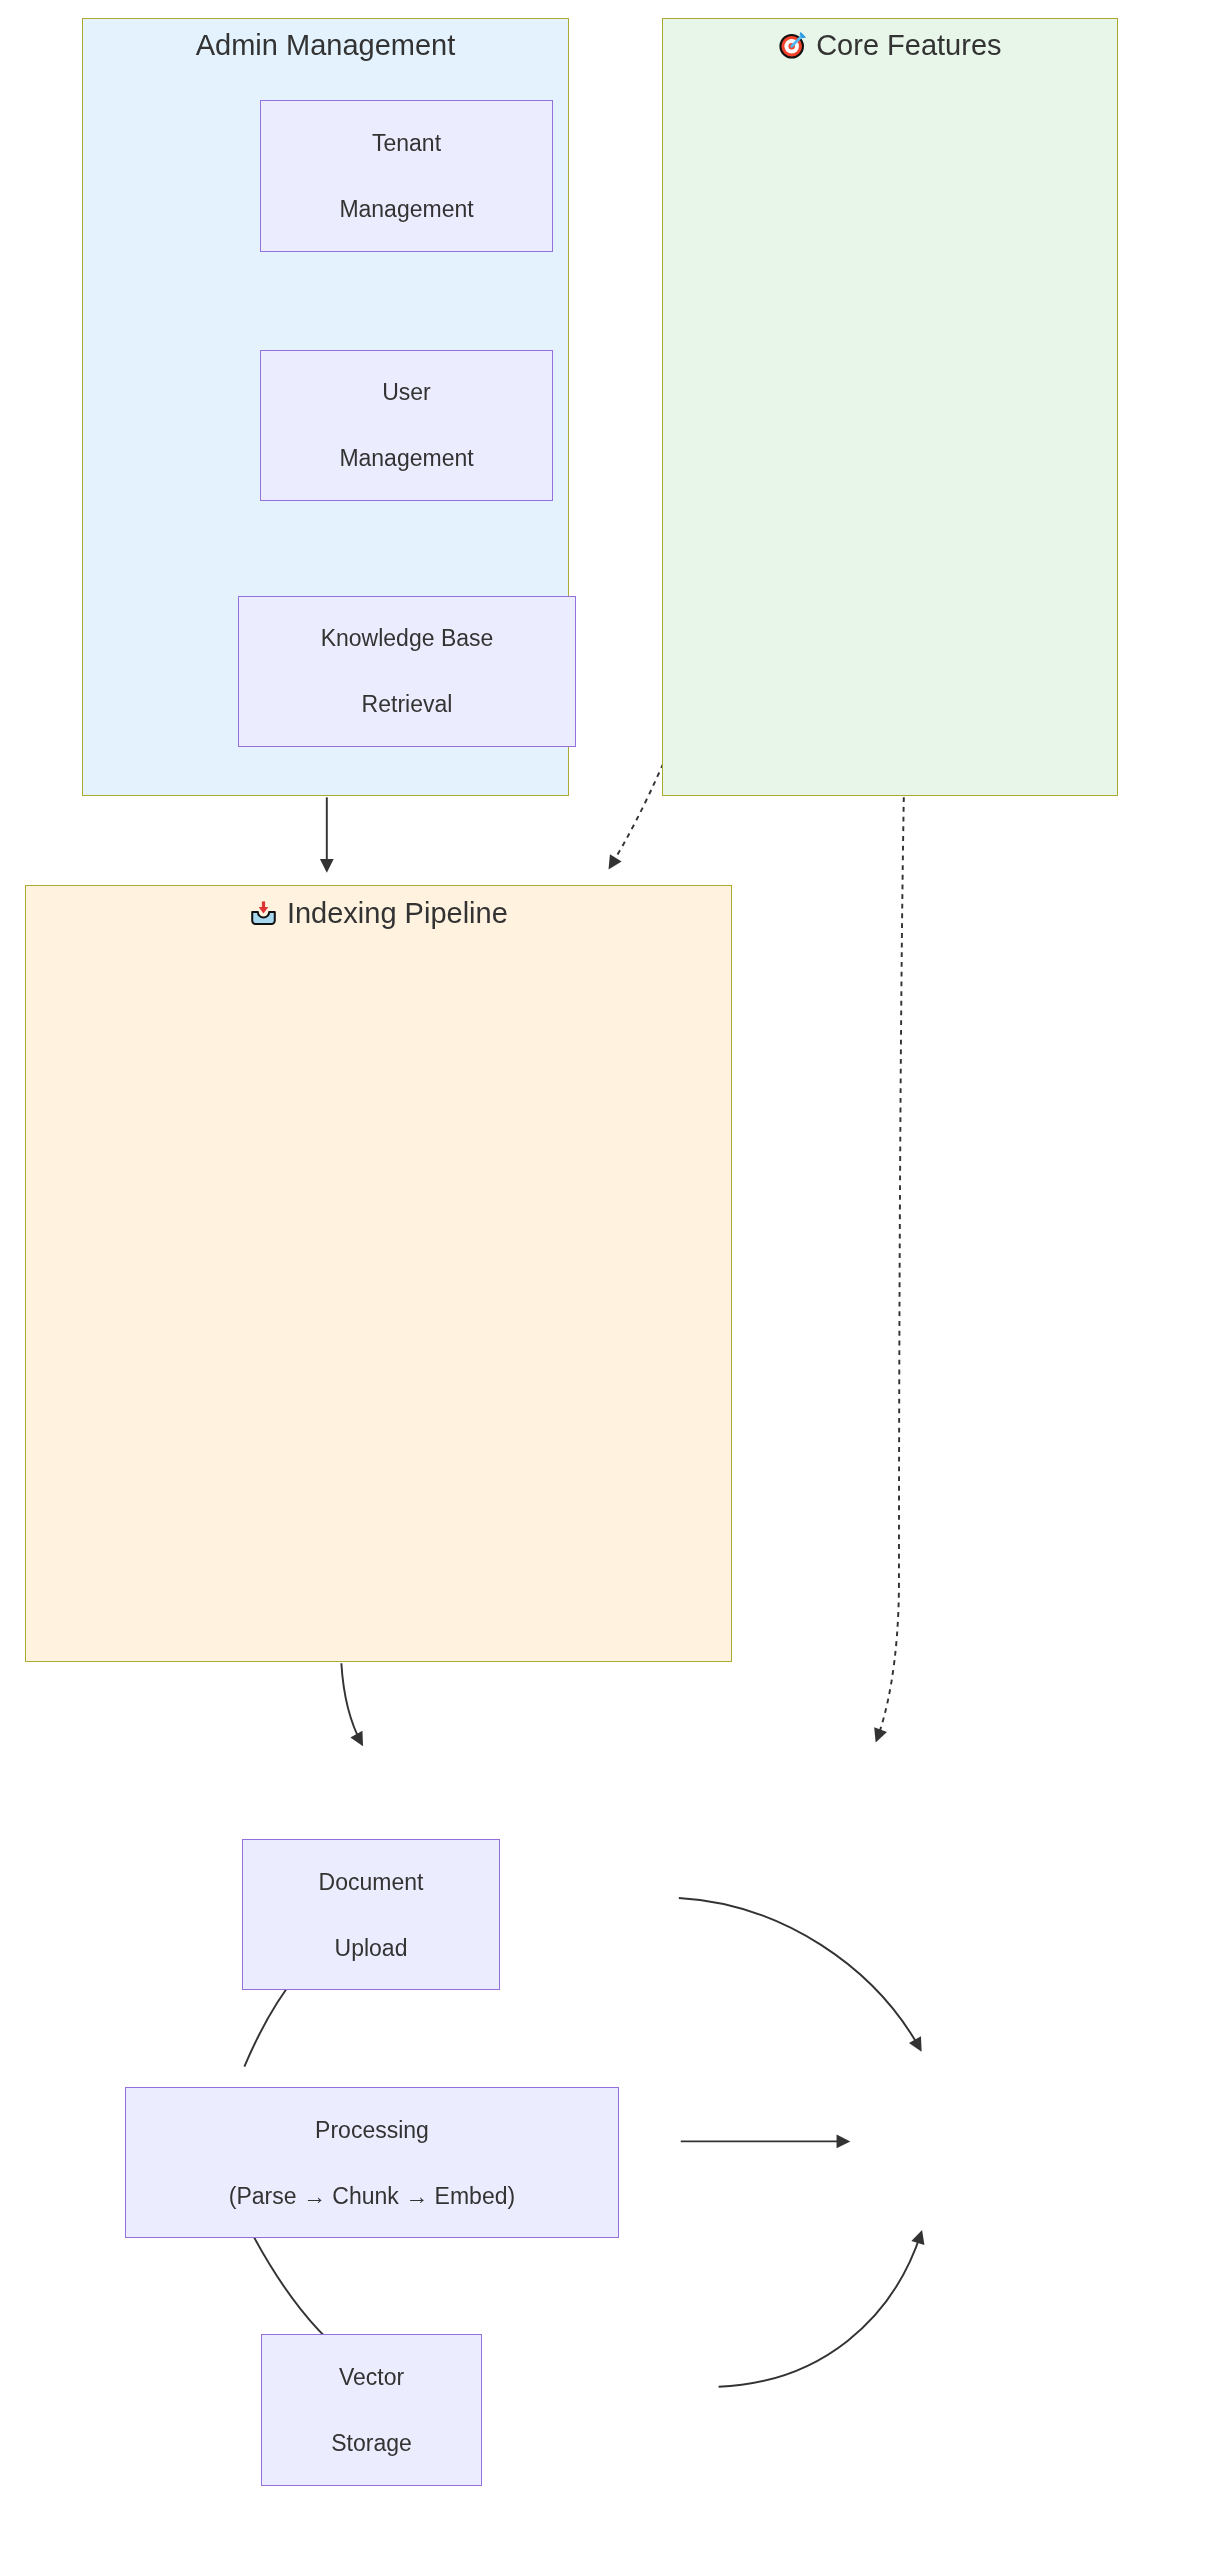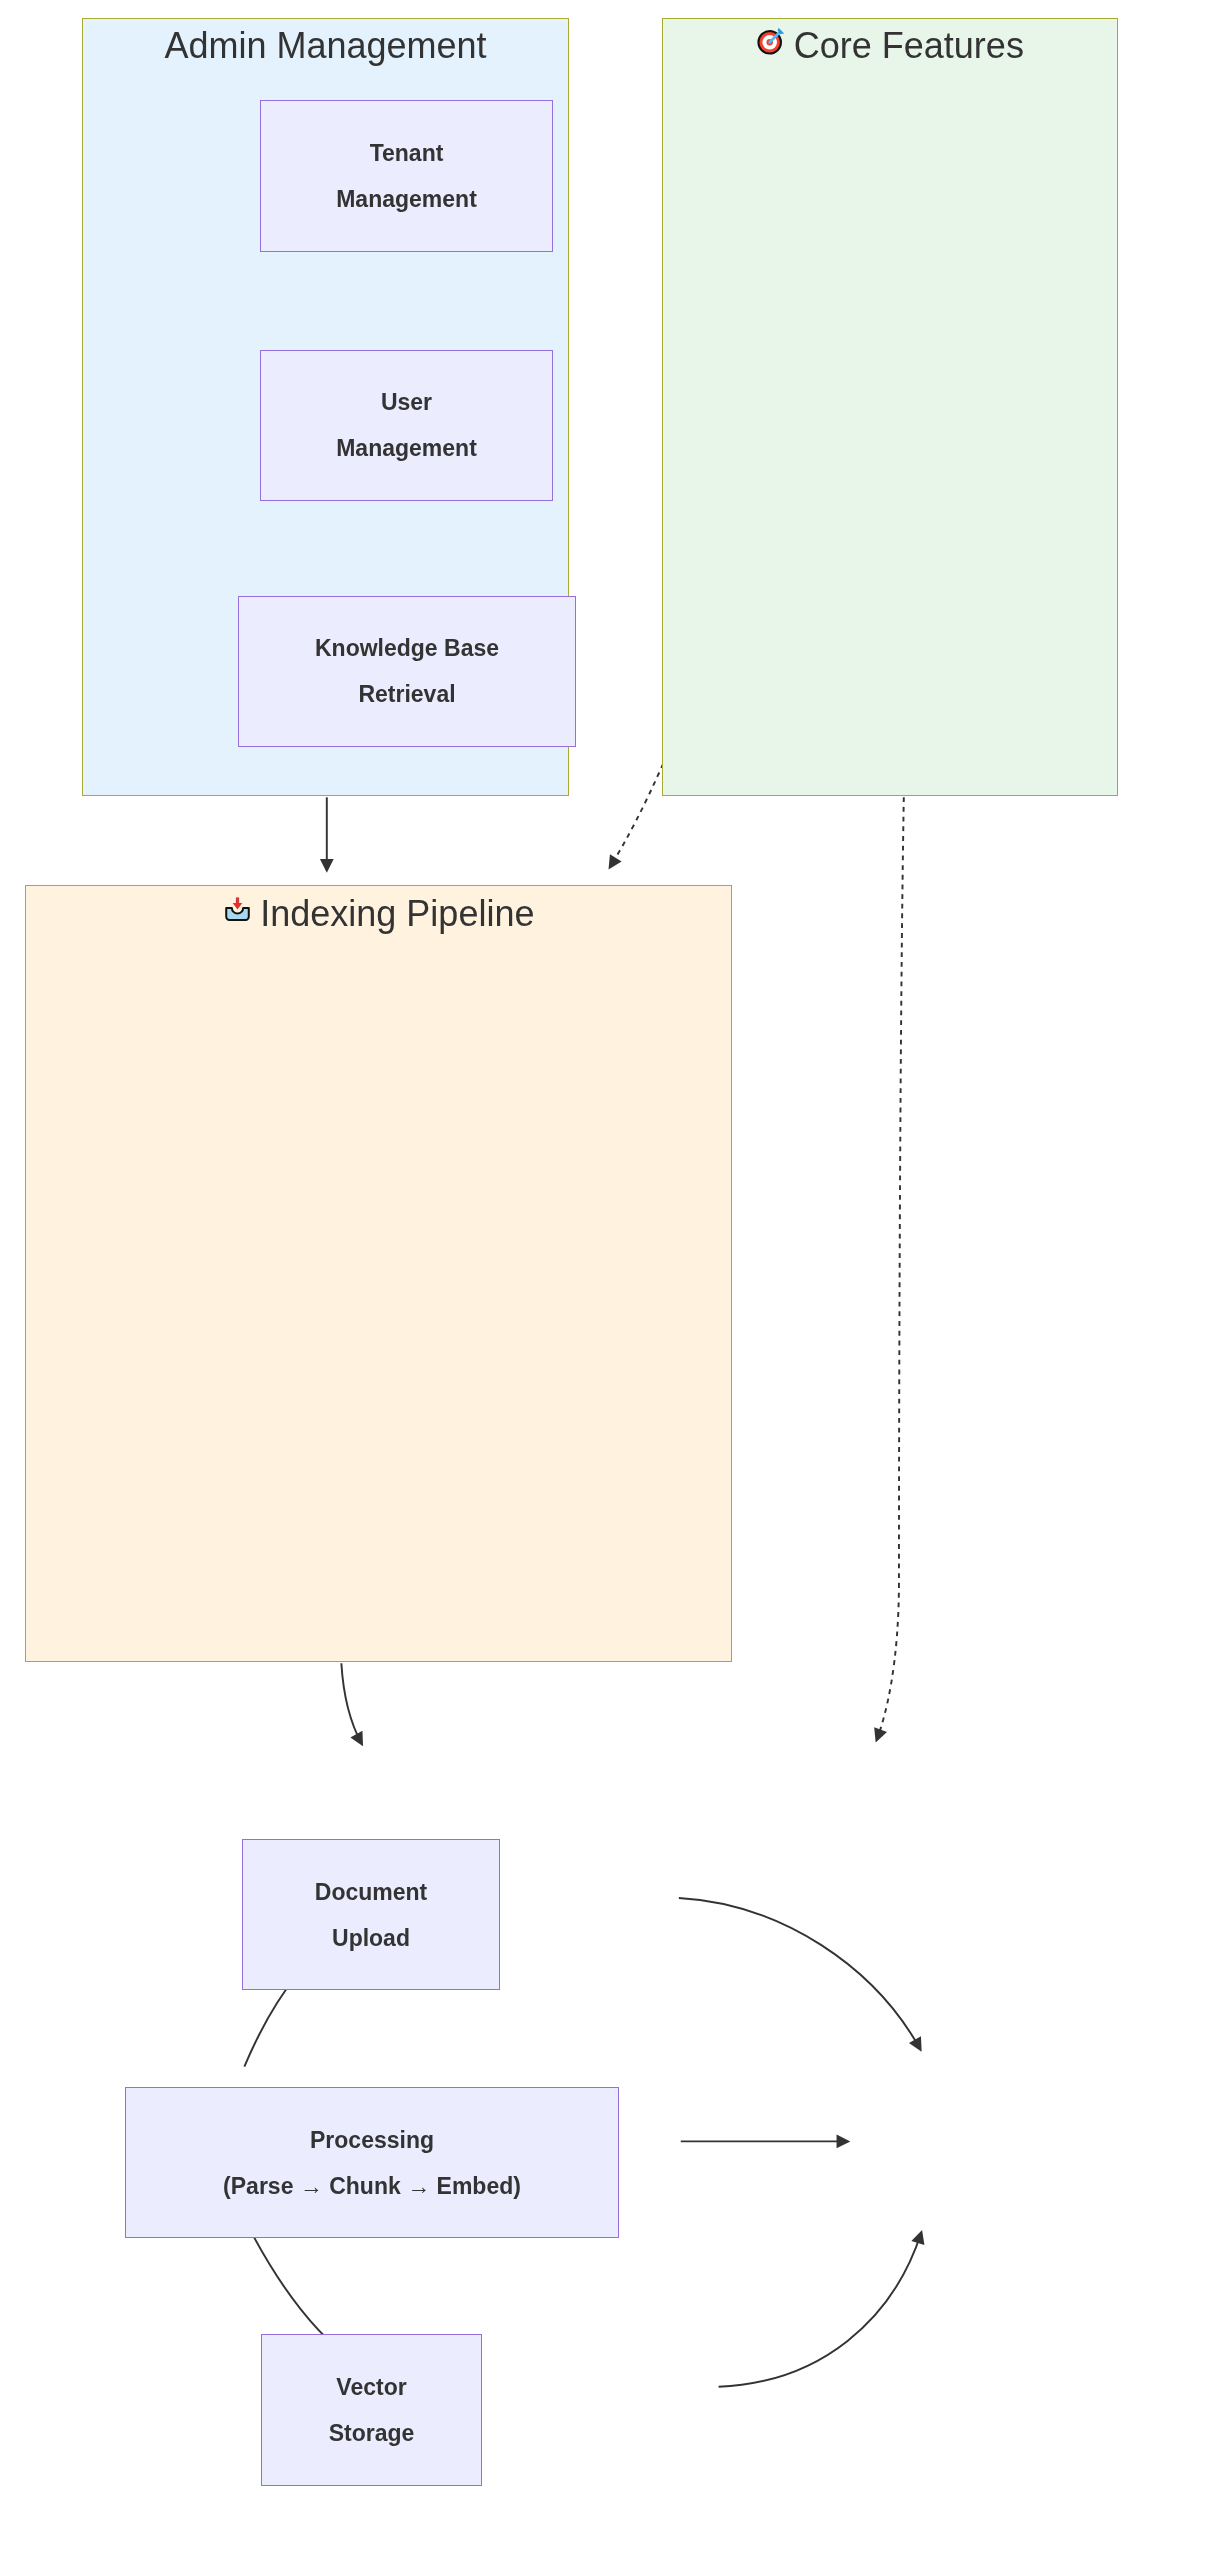--- a/index.html
+++ b/index.html
@@ -35,46 +35,45 @@
   }
   #cluster-admin     { left:82px;  top:17.5px;   width:487px;  height:778px; background: var(--cluster-admin, #e3f2fd); }
   #cluster-core      { left:662px; top:17.5px;   width:456px;  height:778px; background: var(--cluster-core, #e8f5e9); }
   #cluster-indexing  { left:25px;  top:885px;  width:707px;  height:777px; background: var(--cluster-indexing, #fff3e0); }
   #cluster-retrieval { left:19.4px;  top:1755px; width:1168px; height:777px; background: var(--cluster-retrieval, #f3e5f5); }
 
   .cluster-title {
     position: absolute;
     left: 0; right: 0; top: 8.7px;
     display: flex;
-    align-items: flex-start;
+    align-items: center;
     justify-content: center;
     gap: 8.7px;
-    font-size: 36px;
+    font-size: 29px;
     line-height: 37px;
     color: var(--text-color, #333333);
   }
   .title-icon { display: inline-flex; width: 29px; height: 29px; }
   .title-icon svg { width: 29px; height: 29px; }
 
   .node {
     position: absolute;
     box-sizing: border-box;
     background: var(--node-fill, #ececff);
     border: 1.6px solid var(--node-border, #9370db);
     display: flex;
     align-items: center;
     justify-content: center;
     text-align: center;
   }
   .node-label {
     white-space: pre-line;
     font-size: 23px;
-    line-height: 46px;
+    line-height: 66px;
     color: var(--text-color, #333333);
-    font-weight: bold;
   }
 
   
   #node-tenant      { left:177px; top:81px;   width:293px; height:152px; }
   #node-user        { left:177px; top:331px;  width:293px; height:151px; }
   #node-kb          { left:155px; top:577px;  width:338px; height:151px; }
   #node-docupload   { left:216px; top:953px;  width:258px; height:151px; }
   #node-processing  { left:99px; top:1201px; width:494px; height:151px; }
   #node-vector      { left:235px; top:1448px; width:221px; height:152px; }
 </style>

